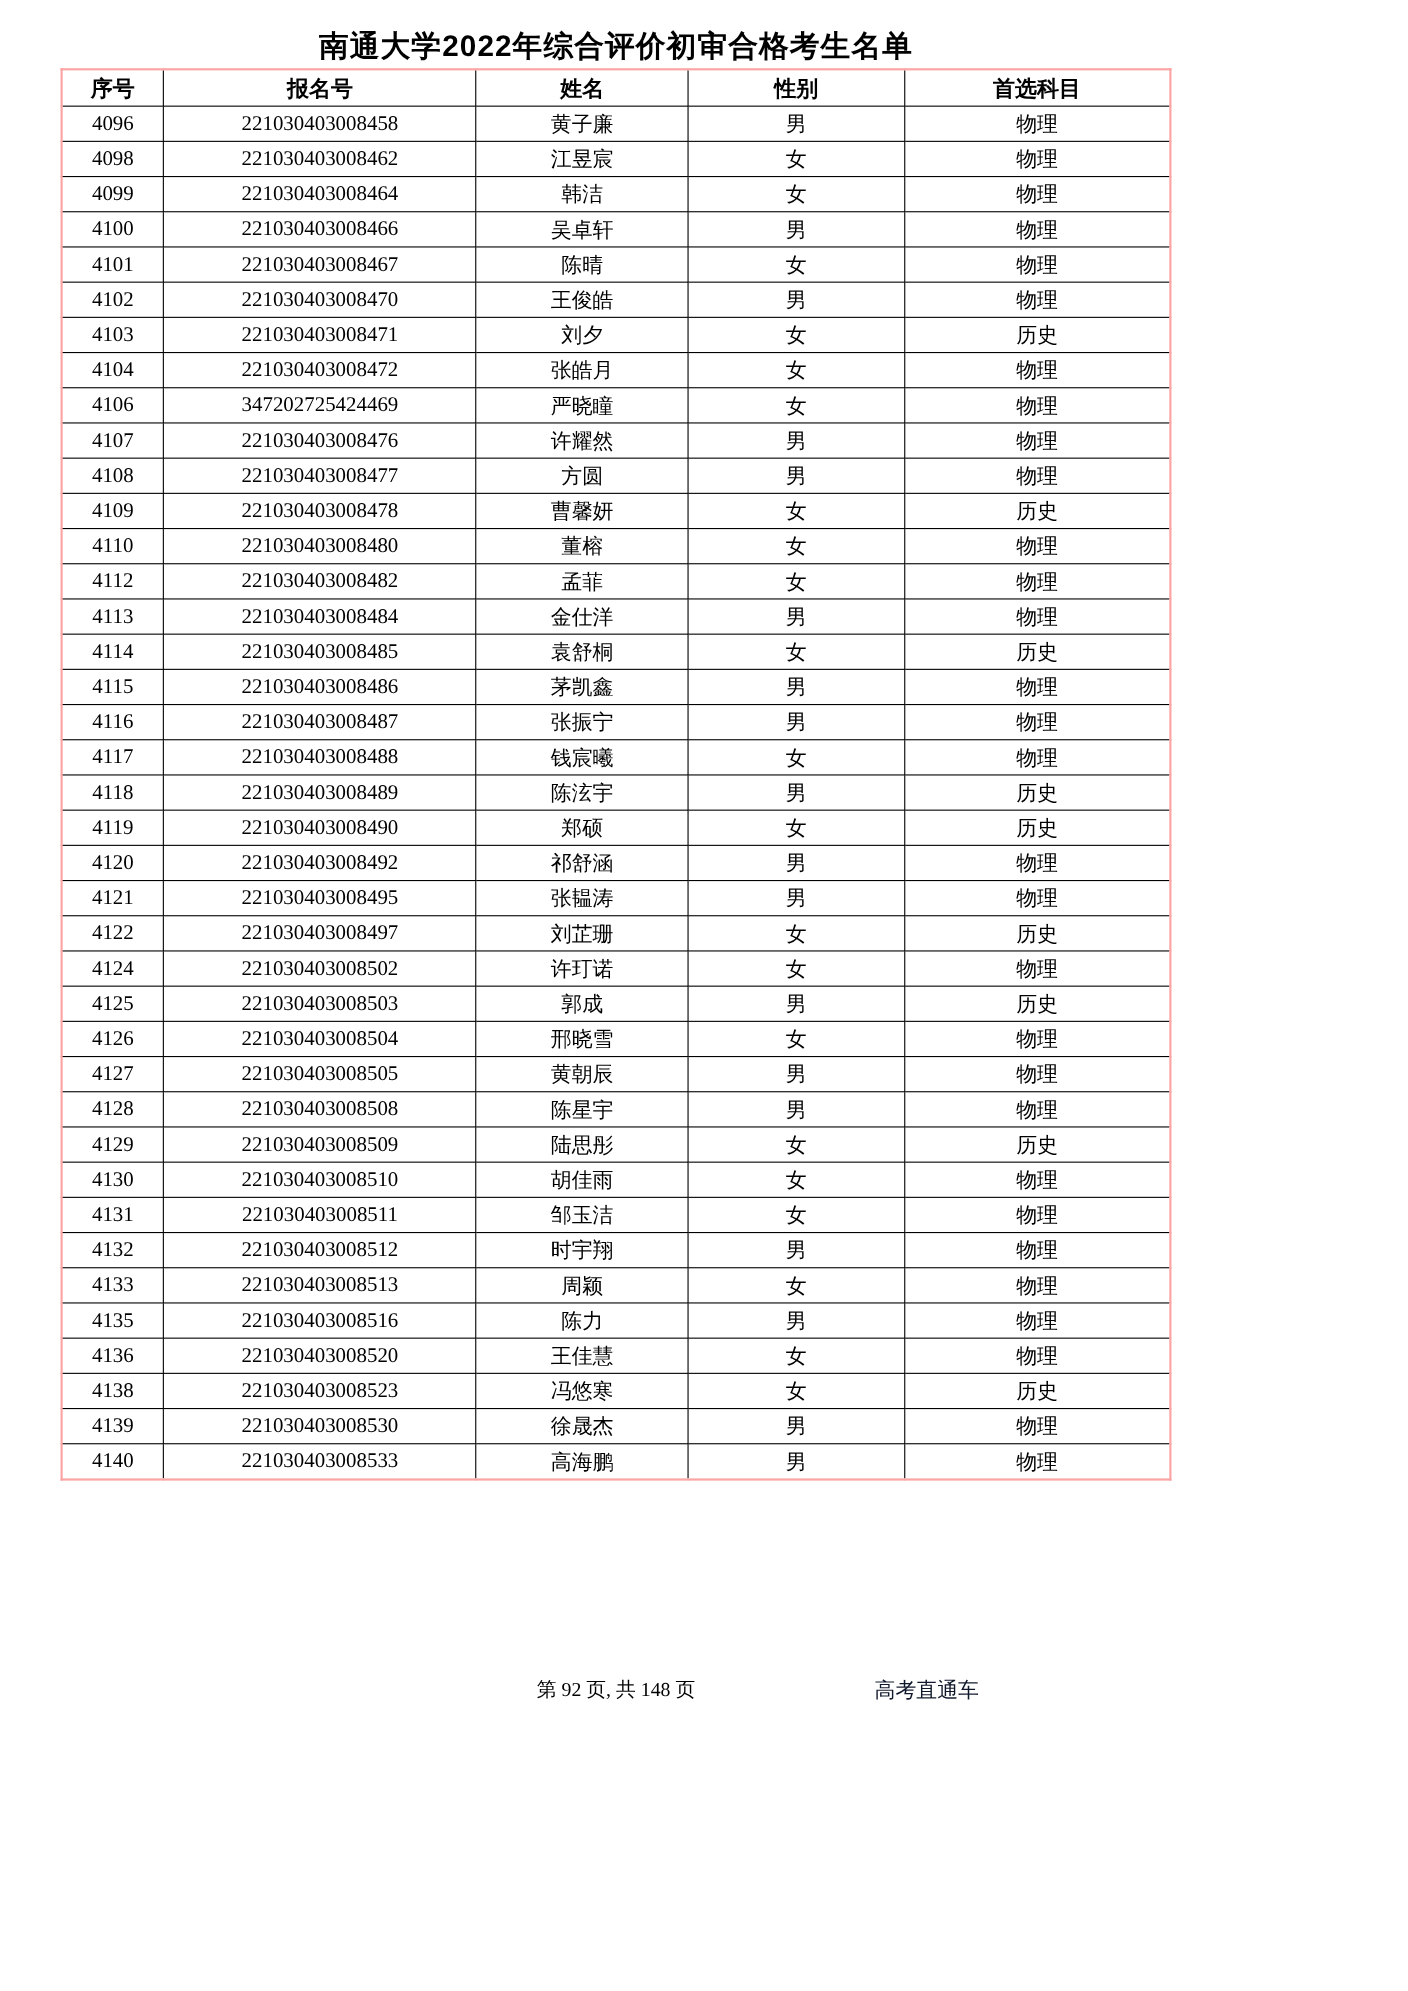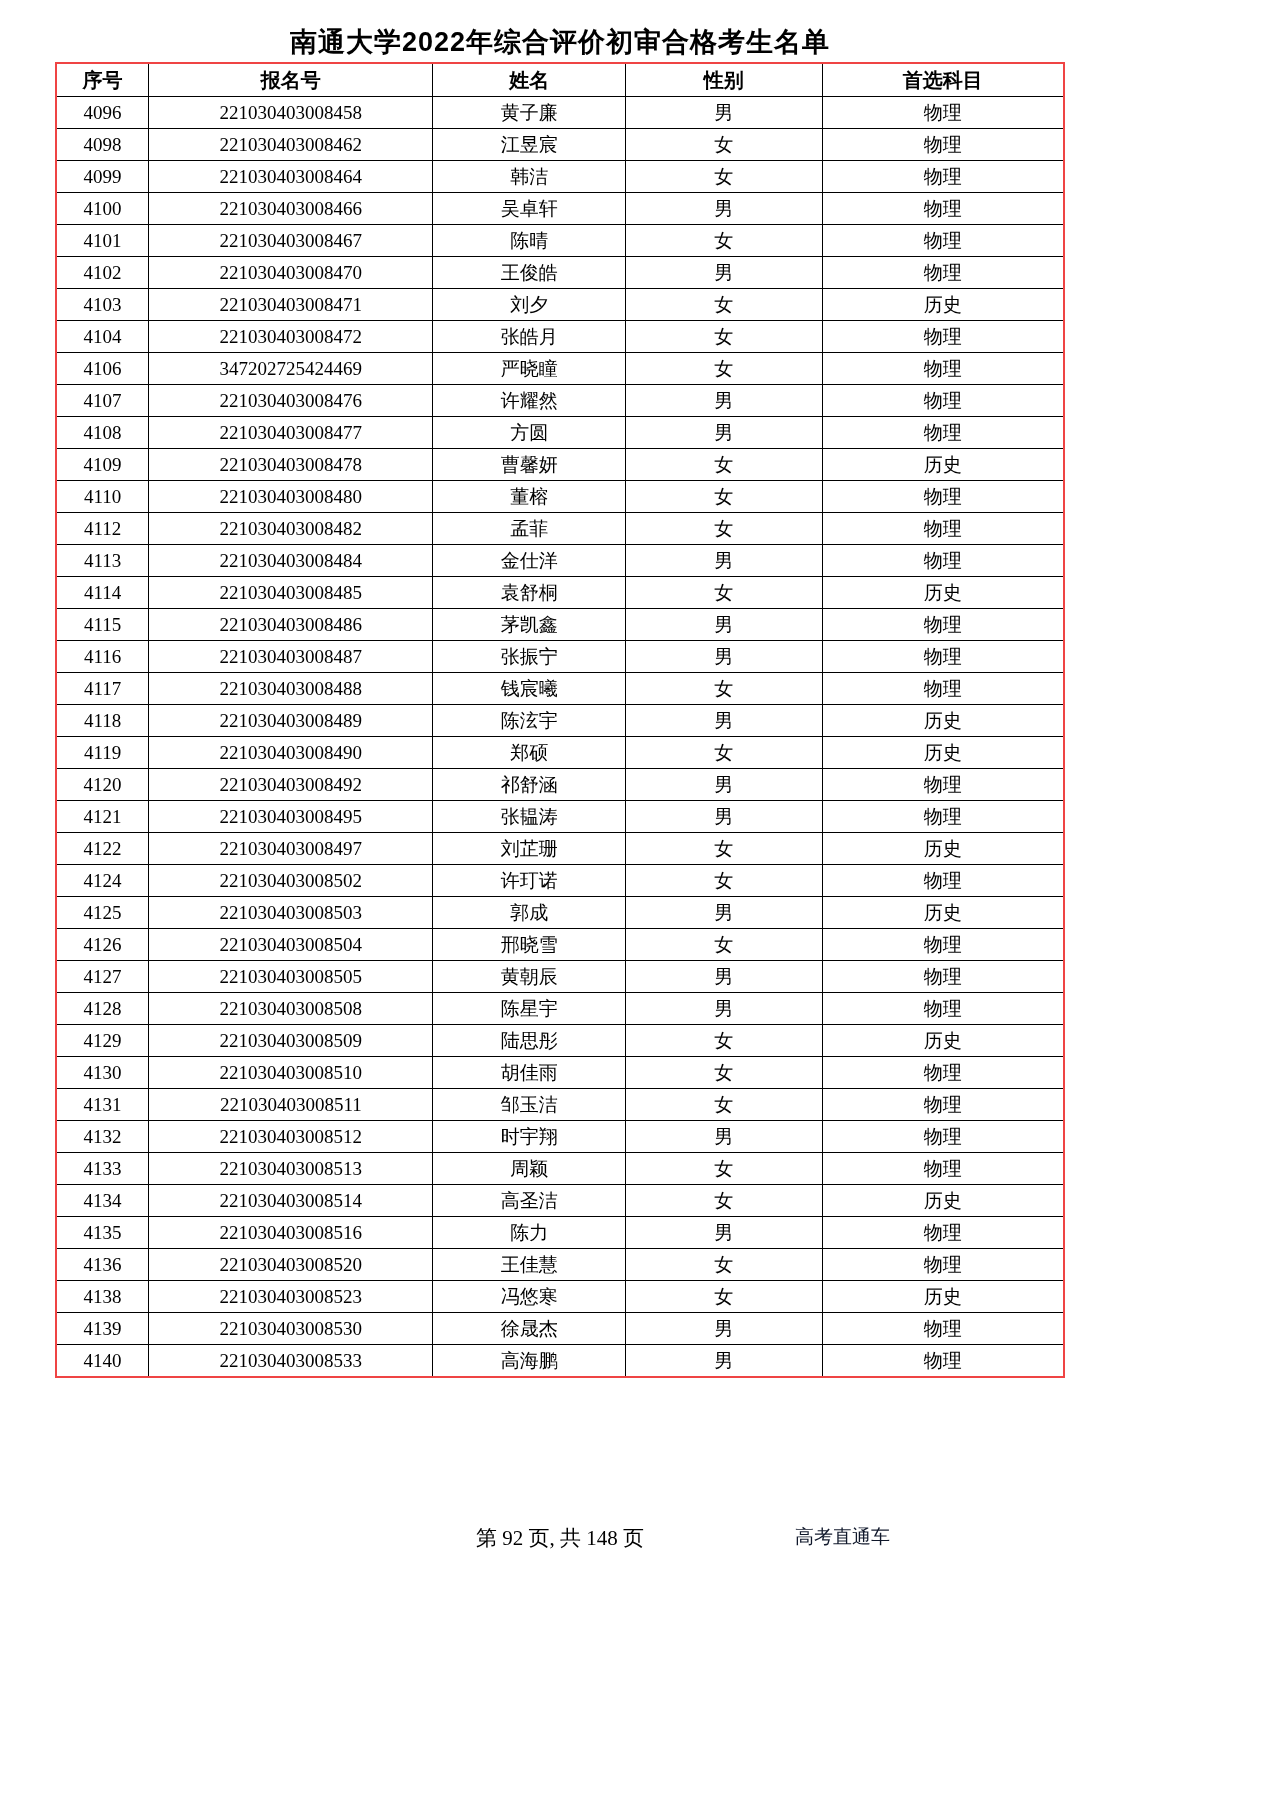--- a/index.html
+++ b/index.html
@@ -27,21 +27,21 @@
     font-family: "Liberation Sans", "DejaVu Sans", sans-serif;
     letter-spacing: 1px;
   }
   table.roster {
     position: absolute;
     top: 62px;
     left: 55px;
     width: 1010px;
     border-collapse: collapse;
     table-layout: fixed;
-    border: 2px solid #ef4444;
+    border: 2px solid #fca5a5;
   }
   table.roster th, table.roster td {
     border: 1px solid #000;
     text-align: center;
     vertical-align: middle;
     padding: 0;
     overflow: hidden;
     white-space: nowrap;
   }
   table.roster th {
@@ -59,21 +59,21 @@
   col.c-regno    { width: 28.2%; }
   col.c-name     { width: 19.1%; }
   col.c-gender   { width: 19.5%; }
   col.c-subject  { width: 24.0%; }
   .page-footer {
     position: absolute;
     top: 1524px;
     left: 55px;
     width: 1010px;
     text-align: center;
-    font-size: 21px;
+    font-size: 18px;
     font-family: "Liberation Serif", "DejaVu Serif", serif;
   }
   .watermark {
     position: absolute;
     top: 1524px;
     right: 195px;
     font-size: 19px;
     color: #0f172a;
     font-family: "Liberation Sans", "DejaVu Sans", sans-serif;
   }
@@ -335,27 +335,20 @@
           <td>物理</td>
         </tr>
         <tr>
           <td>4133</td>
           <td>221030403008513</td>
           <td>周颖</td>
           <td>女</td>
           <td>物理</td>
         </tr>
         <tr>
-          <td>4134</td>
-          <td>221030403008514</td>
-          <td>高圣洁</td>
-          <td>女</td>
-          <td>历史</td>
-        </tr>
-        <tr>
           <td>4135</td>
           <td>221030403008516</td>
           <td>陈力</td>
           <td>男</td>
           <td>物理</td>
         </tr>
         <tr>
           <td>4136</td>
           <td>221030403008520</td>
           <td>王佳慧</td>

